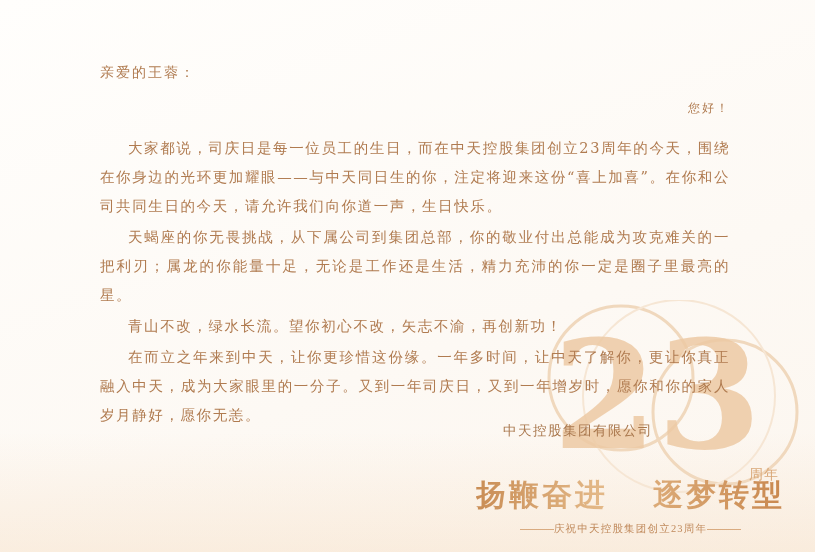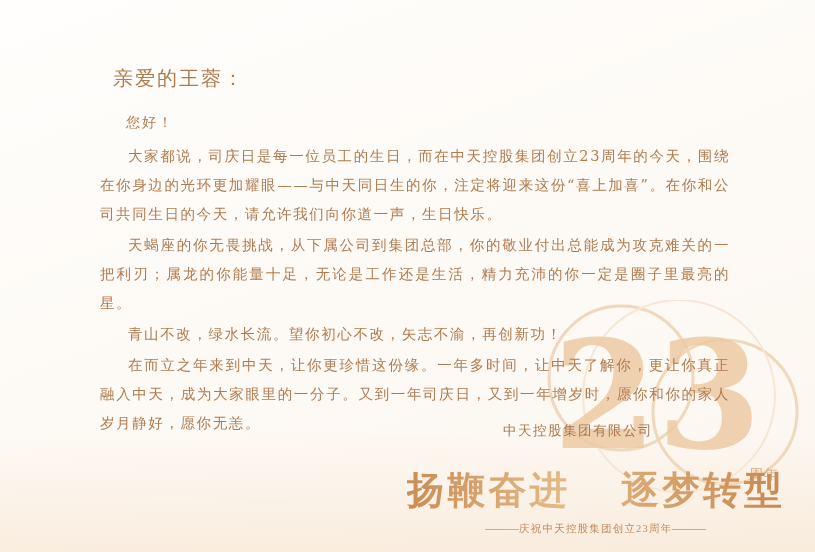--- a/index.html
+++ b/index.html
@@ -27,29 +27,30 @@
     top: 58px;
     width: 630px;
     color: #b07b50;
     font-size: 14.5px;
     line-height: 2.0;
     letter-spacing: 1.6px;
     font-family: "DejaVu Serif", "Liberation Serif", serif;
     z-index: 4;
   }
   .salutation {
-    margin: 0 0 10px 13px;
-    font-size: 20px;
+    margin: 0 0 10px 0;
+    font-size: 14px;
     letter-spacing: 2px;
   }
   .greeting {
-    margin: 0 0 6px 0;
+    margin: 0 0 14px 0;
     padding-left: 26px;
-    font-size: 14px;
+    font-size: 12px;
     letter-spacing: 2px;
+    text-align: right;
   }
   .para {
     margin: 0 0 2px 0;
     text-indent: 28px;
     text-align: justify;
     text-justify: inter-ideograph;
   }
 
   
   .signature {
@@ -98,21 +99,21 @@
   .slogan-wrap {
     position: absolute;
     right: 30px;
     bottom: 16px;
     text-align: center;
     z-index: 6;
   }
   .slogan {
     font-family: "DejaVu Sans", "Liberation Sans", sans-serif;
     font-weight: bold;
-    font-size: 38px;
+    font-size: 30px;
     letter-spacing: 3px;
     background: linear-gradient(90deg,#c98d55 0%, #e3b887 40%, #c9884f 100%);
     -webkit-background-clip: text;
     background-clip: text;
     color: #c2834d;
     -webkit-text-fill-color: transparent;
     white-space: nowrap;
   }
   .slogan .gap { display:inline-block; width: 18px; }
   .subslogan {

